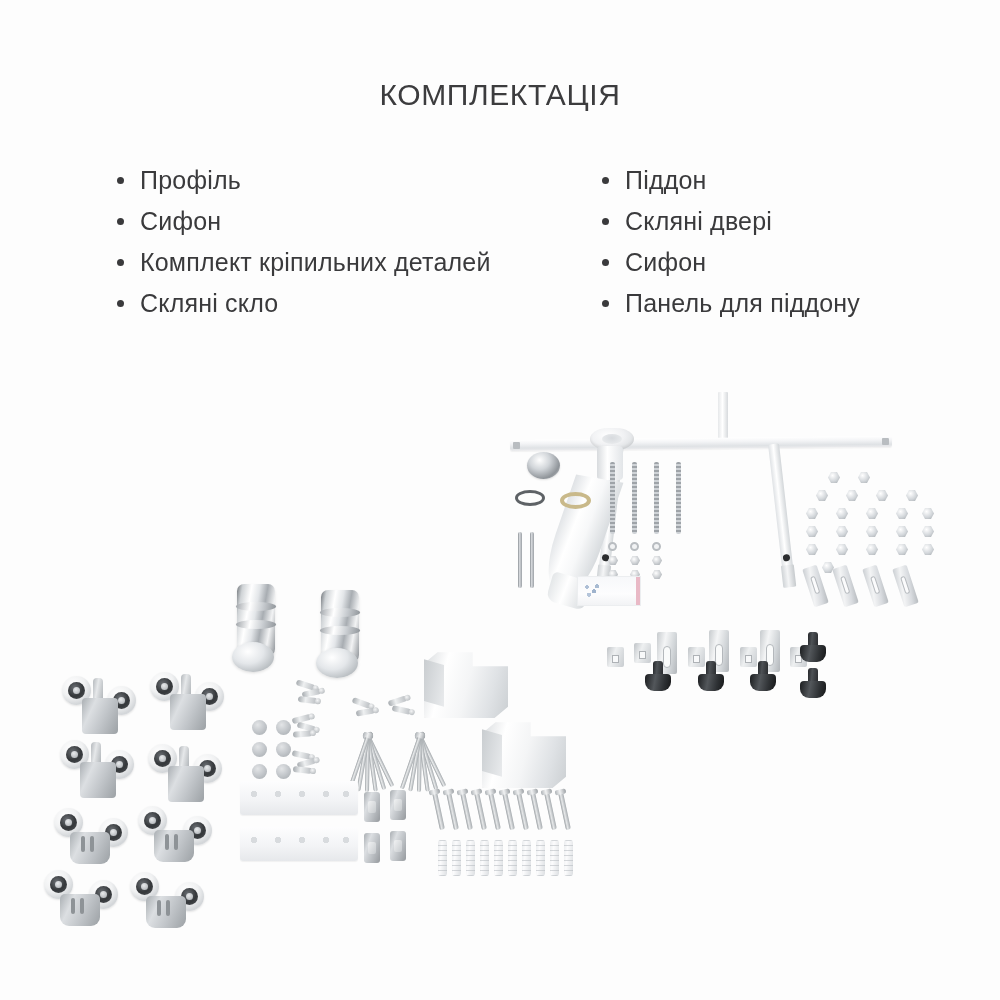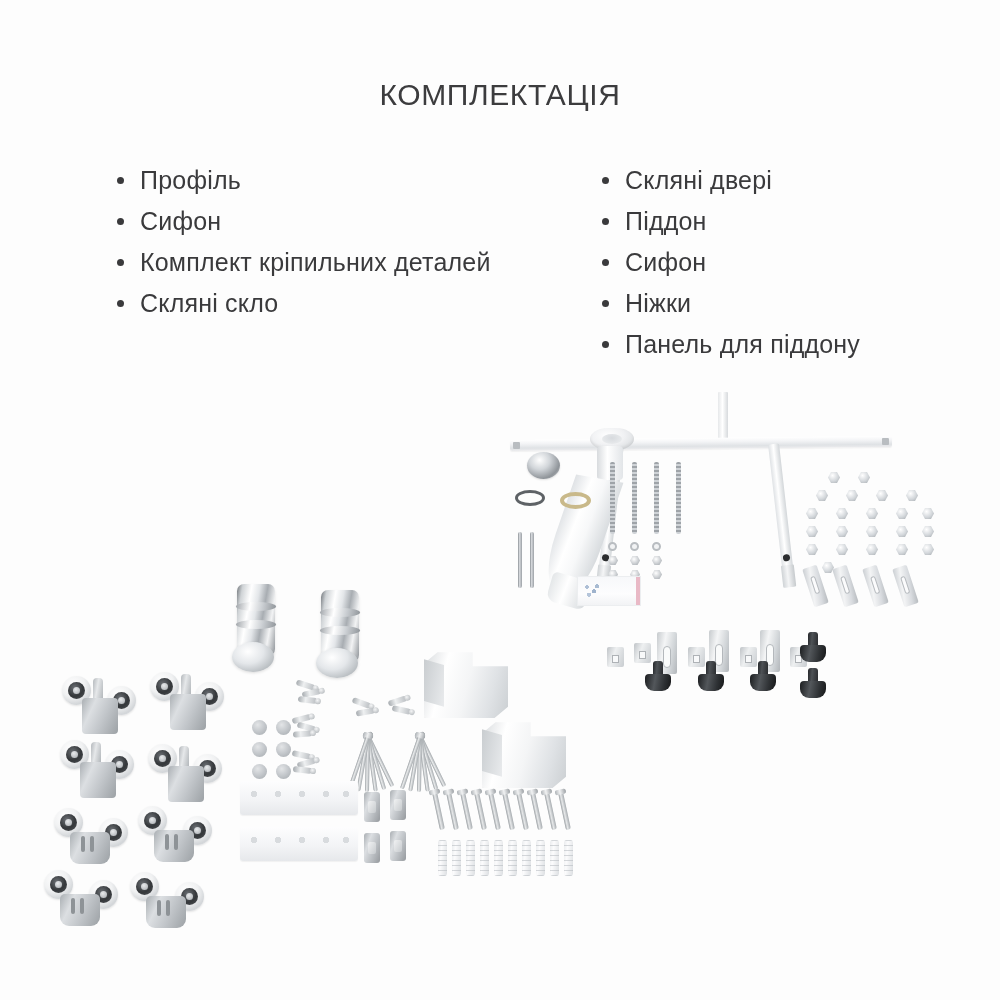--- a/index.html
+++ b/index.html
@@ -469,33 +469,29 @@
       </li>
       <li>
         <span class="bullet"></span>
         <span class="txt">Скляні скло</span>
       </li>
     </ul>
 
     <ul class="spec right">
       <li>
         <span class="bullet"></span>
+        <span class="txt">Піддон</span>
+      </li>
+      <li>
+        <span class="bullet"></span>
         <span class="txt">Скляні двері</span>
       </li>
       <li>
         <span class="bullet"></span>
-        <span class="txt">Піддон</span>
-      </li>
-      <li>
-        <span class="bullet"></span>
         <span class="txt">Сифон</span>
-      </li>
-      <li>
-        <span class="bullet"></span>
-        <span class="txt">Ніжки</span>
       </li>
       <li>
         <span class="bullet"></span>
         <span class="txt">Панель для піддону</span>
       </li>
     </ul>
   </div>
 
   <div class="collage">
 

